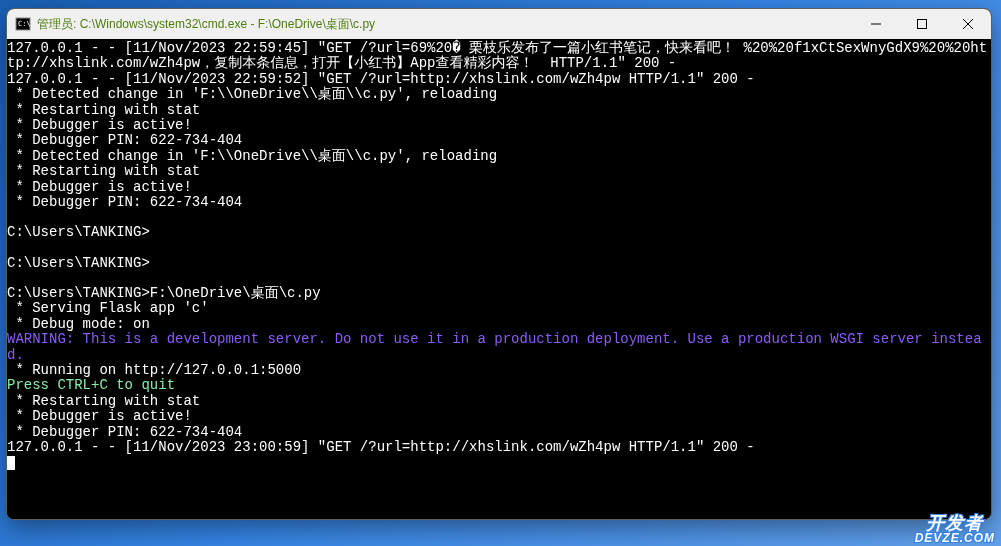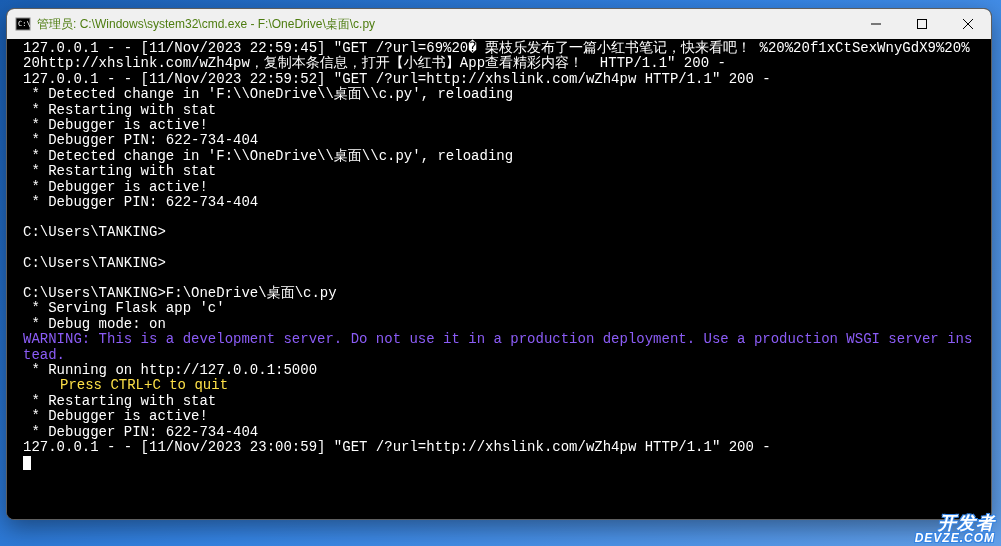--- a/index.html
+++ b/index.html
@@ -58,44 +58,44 @@
       display: flex;
       align-items: center;
       justify-content: center;
       font-size: 10px;
       color: #000;
       cursor: pointer;
     }
     .terminal {
       flex: 1;
       background: #000;
-      padding: 2px 16px;
+      padding: 2px 0;
       font-family: "NSimSun", "Consolas", "Courier New", monospace;
       font-size: 14px;
       line-height: 1.1;
       color: #fff;
       overflow: hidden;
       white-space: pre-wrap;
       word-break: break-all;
     }
     .line { display: block; min-height: 15px; }
     .red { color: #8b5cf6; }
-    .yellow { color: #fde047; margin-left: 37px; }
+    .yellow { color: #86efac; }
     .cursor {
       display: inline-block;
       width: 8px;
       height: 14px;
       background: #fff;
       vertical-align: text-bottom;
     }
     .watermark {
       position: absolute;
       right: 6px;
       bottom: 2px;
-      text-align: right;
+      text-align: center;
       color: #fff;
       font-weight: 900;
       font-size: 18px;
       line-height: 1;
       letter-spacing: 1px;
       font-family: Arial, sans-serif;
       text-shadow: 1px 1px 0 #3584e4, -1px -1px 0 #3584e4, 1px -1px 0 #3584e4, -1px 1px 0 #3584e4;
       font-style: italic;
     }
     .watermark .wm2 { font-size: 12px; }

